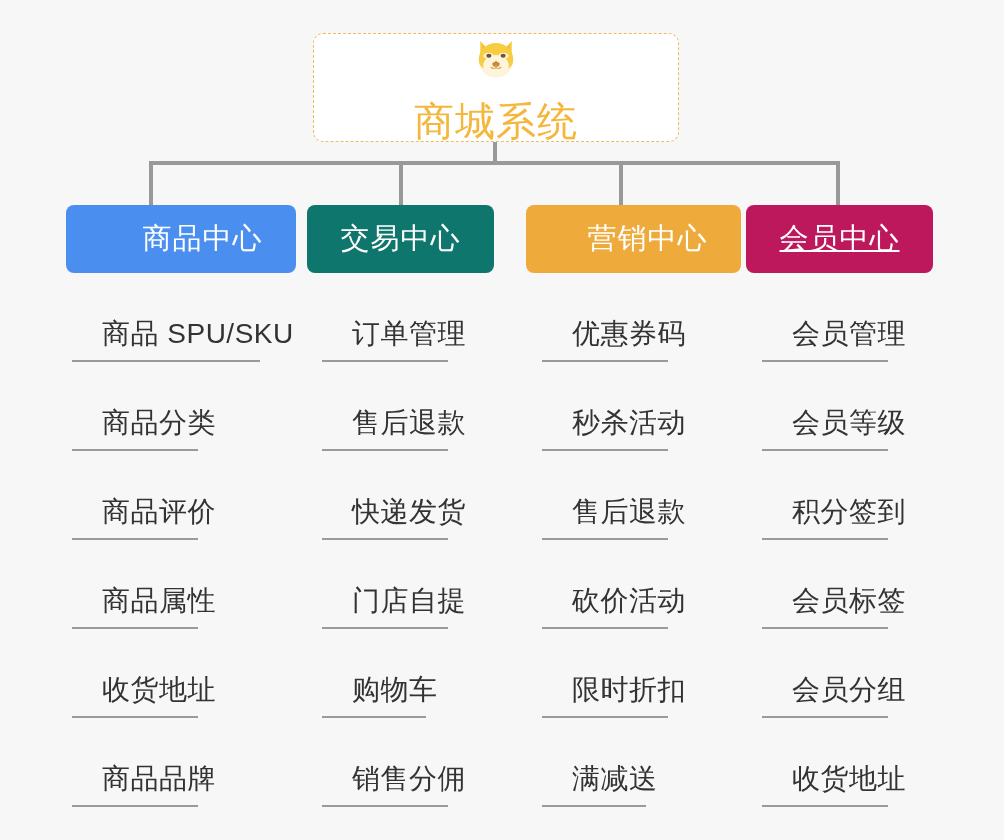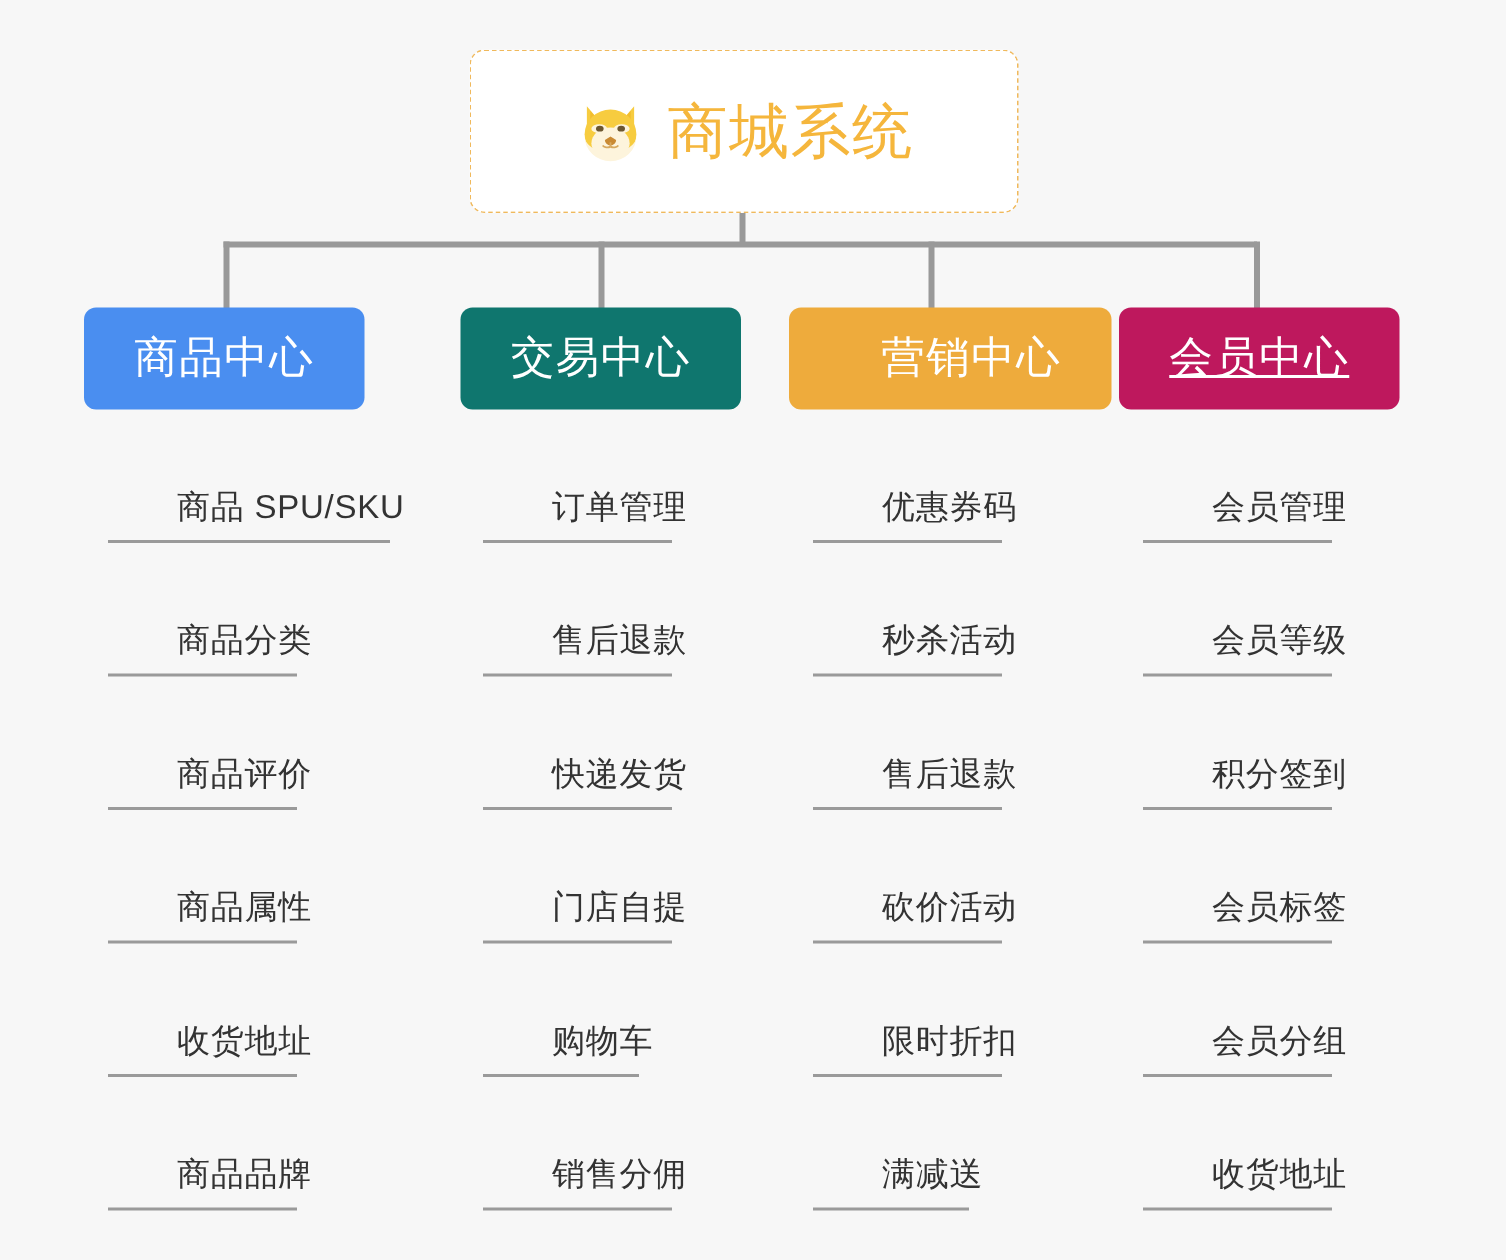--- a/index.html
+++ b/index.html
@@ -26,22 +26,23 @@
     left: 313px;
     top: 33px;
     width: 366px;
     height: 109px;
     box-sizing: border-box;
     background: #ffffff;
     border: 1px dashed #f0b95c;
     border-radius: 10px;
     display: flex;
     align-items: center;
-    justify-content: center;
+    justify-content: space-between;
     gap: 14px;
+    flex-direction: column;
   }
   .root-title {
     color: #f5b63c;
     font-size: 40px;
     line-height: 1;
     letter-spacing: 1px;
     white-space: nowrap;
   }
   .shiba-icon {
     display: block;
@@ -101,23 +102,23 @@
     width: 2px;
     background: #9a9a9a;
   }
   .leaf-item {
     position: relative;
     height: 89px;
     box-sizing: border-box;
   }
   .leaf-label {
     position: absolute;
-    left: 46px;
+    left: 30px;
     bottom: 9px;
-    font-size: 22px;
+    font-size: 28px;
     color: #333333;
     white-space: nowrap;
     letter-spacing: 0.5px;
   }
   .leaf-rule {
     position: absolute;
     left: 0;
     bottom: 0;
     height: 2px;
     background: #9a9a9a;
@@ -151,21 +152,21 @@
     <span class="root-title" style="color: rgb(245, 182, 60);">商城系统</span>
   </div>
 
   <div class="conn conn-v-root" style="background: rgb(153, 153, 153);"></div>
   <div class="conn conn-h-bus" style="background: rgb(153, 153, 153);"></div>
   <div class="conn conn-v-drop" style="left: 149px; background: rgb(153, 153, 153);"></div>
   <div class="conn conn-v-drop" style="left: 399px; background: rgb(153, 153, 153);"></div>
   <div class="conn conn-v-drop" style="left: 619px; background: rgb(153, 153, 153);"></div>
   <div class="conn conn-v-drop" style="left: 836px; background: rgb(153, 153, 153);"></div>
 
-  <div class="cat-box" style="left: 56px; background: rgb(74, 142, 240);">
+  <div class="cat-box" style="left: 66px; background: rgb(74, 142, 240); padding-left: 43px;">
     <span>商品中心</span>
   </div>
   <div class="cat-box" style="left: 307px; background: #0f766e;">
     <span>交易中心</span>
   </div>
   <div class="cat-box" style="left: 526px; background: rgb(238, 171, 60); padding-left: 28px;">
     <span>营销中心</span>
   </div>
   <div class="cat-box" style="left: 746px; background: #be185d; text-decoration: underline;">
     <span>会员中心</span>

